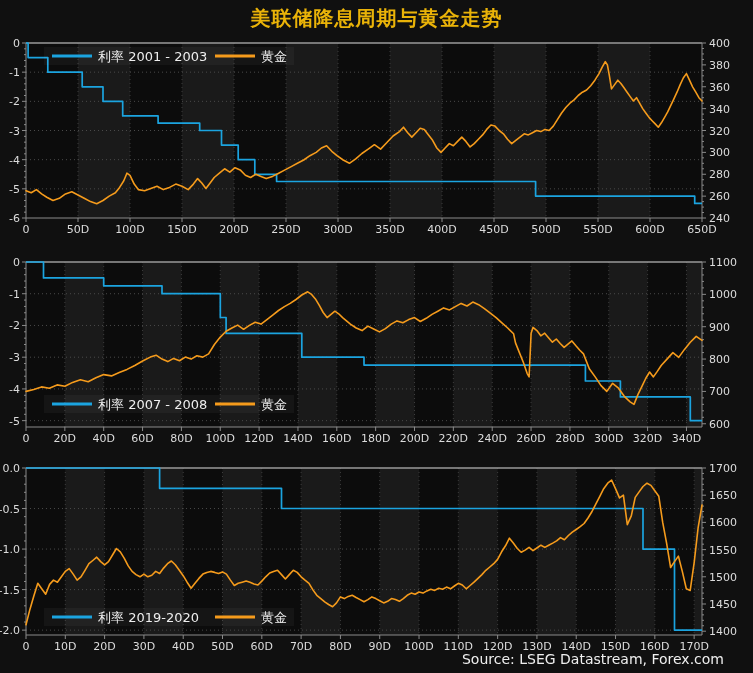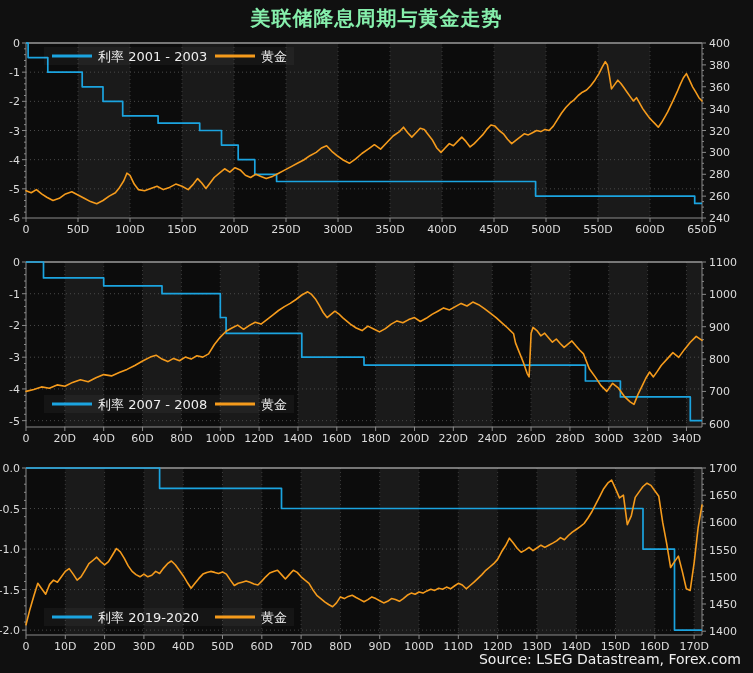--- a/index.html
+++ b/index.html
@@ -1,21 +1,21 @@
 <!DOCTYPE html>
 <html><head>
 <meta charset="utf-8">
 <style>
   html,body{margin:0;padding:0;background:#101010;}
   .page{position:relative;width:753px;height:673px;background:#101010;overflow:hidden;
         font-family:"DejaVu Sans","Liberation Sans",sans-serif;}
   .title{position:absolute;top:5px;left:0;right:0;text-align:center;
-         font-size:20px;font-weight:bold;color:#86efac;letter-spacing:1px;}
+         font-size:20px;font-weight:bold;color:#eab308;letter-spacing:1px;}
   svg.chart{position:absolute;left:0;display:block;}
-  .source{position:absolute;top:651px;right:12px;font-size:14px;color:#efefef;}
+  .source{position:absolute;top:651px;right:29px;font-size:14px;color:#efefef;}
   text{font-family:"DejaVu Sans","Liberation Sans",sans-serif;}
 </style>
 </head>
 <body>
 
 <div class="page">
   <div class="title">美联储降息周期与黄金走势</div>
   <svg class="chart" width="753" height="210" style="top:35px" viewBox="0 0 753 210">
       <rect x="26" y="8" width="676" height="175" fill="#0c0c0c"></rect>
       <rect x="78" y="8" width="52" height="175" fill="#1a1a1a"></rect>

